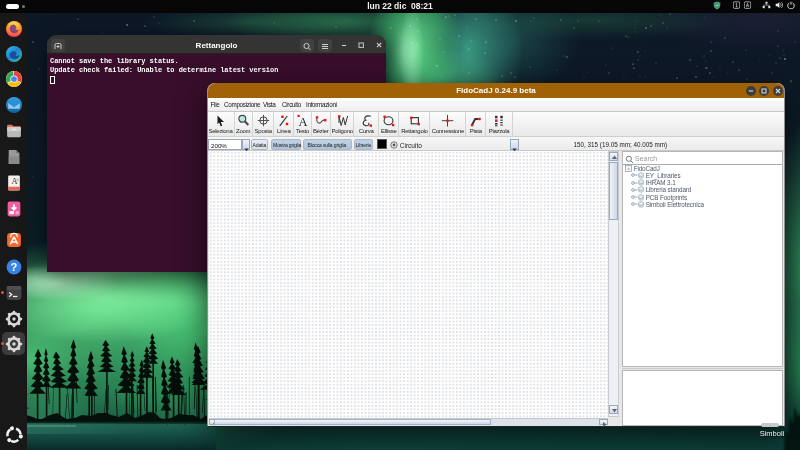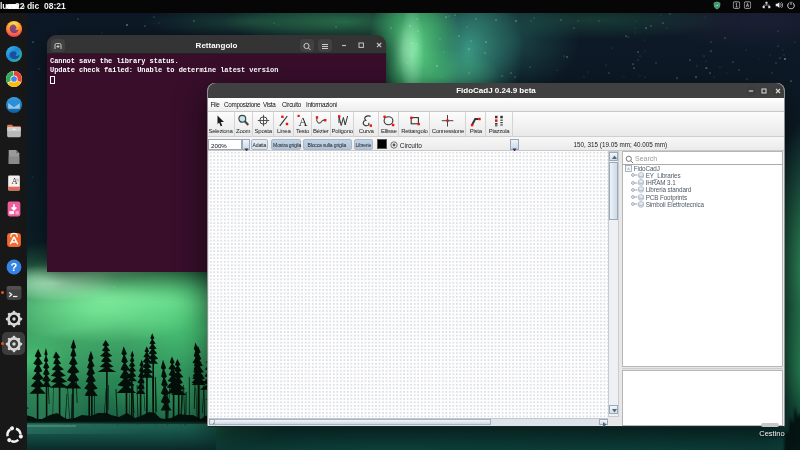--- a/index.html
+++ b/index.html
@@ -33,21 +33,21 @@
     linear-gradient(180deg, #0d1826 0%, #0c1b26 38%, #0a2026 68%, #0c3330 100%);
 }
 #stars { position:absolute; left:0; top:0; width:800px; height:450px; }
 
 
 #trees { position:absolute; left:0px; top:320px; }
 #treesR { position:absolute; left:782px; top:392px; filter:blur(0.8px); }
 
 
 #topbar { position:absolute; left:0; top:0; width:800px; height:13px; background:#060606; color:#eee; }
-#clock { position:absolute; left:0; right:0; top:1px; text-align:left; font-size:8.5px; font-weight:bold; color:#f2f2f2; }
+#clock { position:absolute; left:0; right:0; top:1px; text-align:center; font-size:8.5px; font-weight:bold; color:#f2f2f2; }
 #ws { position:absolute; left:6px; top:4px; width:13px; height:5px; border-radius:3px; background:#fff; }
 #ws2 { position:absolute; left:22px; top:5px; width:3px; height:3px; border-radius:2px; background:#777; }
 .tIco { position:absolute; top:1px; transform:scale(0.82); transform-origin:center top; }
 
 
 #dock { position:absolute; left:0; top:13px; width:27px; height:437px; background:#181818; }
 .dIco { position:absolute; left:4.5px; width:18px; height:18px; }
 .dIco svg { width:18px; height:18px; display:block; }
 .dot { position:absolute; left:1px; width:3px; height:3px; border-radius:2px; background:#e95420; }
 
@@ -57,21 +57,21 @@
 #termHead { position:absolute; left:0; top:0; width:100%; height:19px; background:#343434; border-radius:9px 9px 0 0; border-bottom:1px solid #222; }
 #termTitle { position:absolute; left:0; right:0; top:5.5px; text-align:center; font-size:8px; font-weight:bold; color:#fbfbfb; }
 .tbtn { position:absolute; top:3.5px; width:14px; height:13px; background:#414141; border-radius:4px; }
 #termBody { position:absolute; left:0; top:19px; width:100%; height:218px; background:#380e2b; color:#ffffff;
   font-family:"Liberation Mono",monospace; font-size:7px; font-weight:bold; line-height:9.5px; padding:2.5px 0 0 3px; letter-spacing:-0.05px; }
 #cursor { display:inline-block; width:4.5px; height:8px; border:1px solid #fff; vertical-align:-1.5px; }
 
 
 #fido { position:absolute; left:207px; top:83px; width:578px; height:344px; border-radius:8px 8px 0 0;
         background:#ececec; box-shadow:0 10px 30px rgba(0,0,0,0.6); border-bottom:2px solid #1e2527; border-left:1px solid #8f8f8f; border-right:1px solid #8f8f8f; }
-#fTitle { position:absolute; left:0; top:0; width:100%; height:15px; background:#404040; border-radius:8px 8px 0 0; }
+#fTitle { position:absolute; left:0; top:0; width:100%; height:15px; background:#a16207; border-radius:8px 8px 0 0; }
 #fTitleText { position:absolute; left:0; right:0; top:3px; text-align:center; font-size:8px; font-weight:bold; color:#fff; }
 .fbtn { position:absolute; top:2.5px; width:10px; height:10px; border-radius:50%; background:#3d3d3d; }
 .fbtn svg { display:block; }
 .tbtn svg { display:block; margin:1px auto 0; }
 #fMenu { position:absolute; left:0px; top:15px; width:576px; height:14px; background:linear-gradient(#ffffff,#ededed); border-bottom:1px solid #c8c8c8; font-size:6.3px; letter-spacing:-0.3px; color:#111; }
 #fMenu span { position:absolute; top:3px; }
 #fTool1 { position:absolute; left:0px; top:29px; width:576px; height:25px; background:linear-gradient(#fcfcfc,#e9e9e9); border-bottom:1px solid #cfcfcf; }
 .t1b { position:absolute; top:0; height:25px; border-right:1px solid #d4d4d4; text-align:center; }
 .t1b svg { display:block; margin:2px auto 0; }
 .t1b .lbl { font-size:6px; color:#1a1a1a; margin-top:0.5px; letter-spacing:-0.25px; white-space:nowrap; }
@@ -764,14 +764,14 @@
                 <path d="M0.9,4.4 a3.1,1.4 0 0 0 6.2,0" fill="none" stroke="#8a97a5" stroke-width="0.7"></path>
               </svg> Simboli Elettrotecnica</div>
           </div>
       </div>
       <div style="position:absolute;left:414px;top:216.5px;width:161px;height:3px;background:#e2e2e2;border-top:1px solid #cdcdcd;border-bottom:1px solid #cdcdcd;"></div>
         <div id="rbottom"></div>
       <div id="grip"></div>
     </div>
   </div>
 
-  <div id="cestino">Cestino</div>
+  <div id="cestino">Simboli</div>
 </div>
 
 </body></html>

